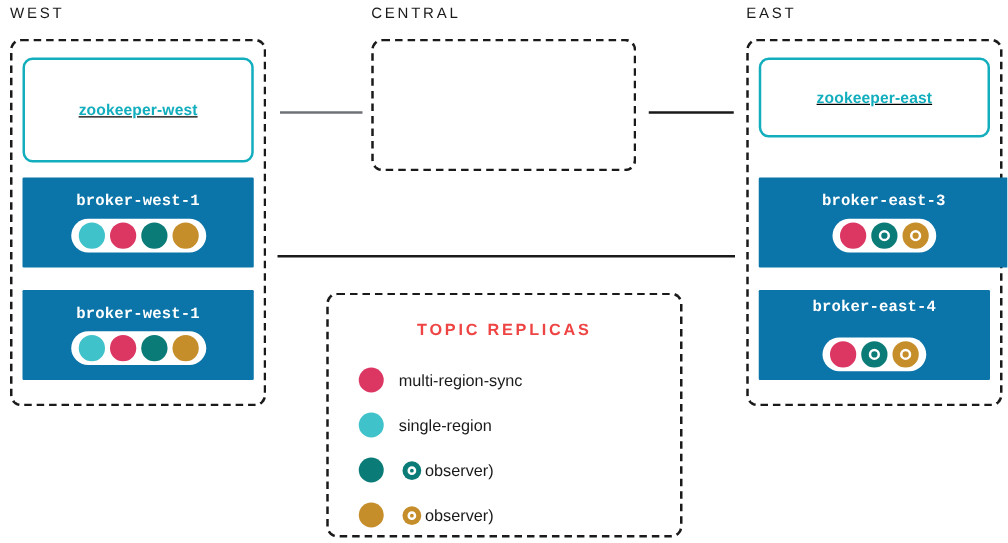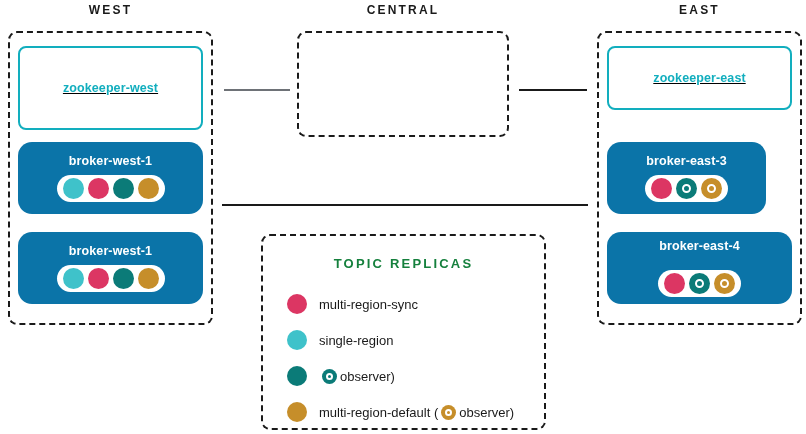--- a/index.html
+++ b/index.html
@@ -16,24 +16,24 @@
     width: 806px;
     height: 434px;
     background: #ffffff;
     overflow: hidden;
   }
 
   
   .region-title {
     position: absolute;
     font-size: 12px;
-    font-weight: bold;
+    font-weight: normal;
     letter-spacing: 2.2px;
     color: #1a1a1a;
-    text-align: center;
+    text-align: left;
     white-space: nowrap;
   }
 
   
   .region-box {
     position: absolute;
     border: 2px dashed #1a1a1a;
     border-radius: 9px;
     box-sizing: border-box;
     background: transparent;
@@ -56,26 +56,27 @@
     font-weight: bold;
     color: #12AEBE;
     letter-spacing: 0.1px;
     white-space: nowrap;
   }
 
   
   .broker-node {
     position: absolute;
     background: #0B74A8;
-    border-radius: 14px;
+    border-radius: 1px;
     box-sizing: border-box;
     display: flex;
     flex-direction: column;
     align-items: center;
     justify-content: center;
+    font-family: Liberation Mono, monospace;
   }
   .broker-label {
     font-size: 12.5px;
     font-weight: bold;
     color: #ffffff;
     white-space: nowrap;
     margin-bottom: 7px;
     letter-spacing: 0.1px;
   }
   .replica-capsule {
@@ -123,21 +124,21 @@
   }
   .legend-title {
     position: absolute;
     top: 20px;
     left: 0;
     right: 0;
     text-align: center;
     font-size: 13px;
     font-weight: bold;
     letter-spacing: 2.2px;
-    color: #15803d;
+    color: #ef4444;
   }
   .legend-items {
     position: absolute;
     top: 50px;
     left: 24px;
     right: 10px;
   }
   .legend-row {
     display: flex;
     align-items: center;
@@ -215,21 +216,21 @@
 
   <div class="region-box" style="left:297px; top:31px; width:212px; height:106px;"></div>
 
 
   <div class="region-box" style="left:597px; top:31px; width:205px; height:294px;"></div>
 
   <div class="zk-node" style="left:607px; top:46px; width:185px; height:64px;">
     <span class="zk-label">zookeeper-east</span>
   </div>
 
-  <div class="broker-node" style="left:607px; top:142px; width:159px; height:72px;">
+  <div class="broker-node" style="left:607px; top:142px; width:200px; height:72px;">
     <span class="broker-label">broker-east-3</span>
     <div class="replica-capsule">
       <span class="replica-dot" style="background:#DC3663;"></span>
       <span class="replica-dot observer" style="background:#0B7B78;"></span>
       <span class="replica-dot observer" style="background:#C68E2A;"></span>
     </div>
   </div>
 
   <div class="broker-node" style="left:607px; top:232px; width:185px; height:72px;gap:10px;">
     <span class="broker-label">broker-east-4</span>
@@ -263,21 +264,20 @@
         <span class="legend-swatch" style="background:#0B7B78;"></span>
         <span class="legend-text">
           <span class="inline-observer" style="background:#0B7B78;"></span>
           <span>observer)</span>
         </span>
       </div>
 
       <div class="legend-row">
         <span class="legend-swatch" style="background:#C68E2A;"></span>
         <span class="legend-text">
-          <span>multi-region-default (</span>
           <span class="inline-observer" style="background:#C68E2A;"></span>
           <span>observer)</span>
         </span>
       </div>
 
     </div>
   </div>
 
 </div>
 

